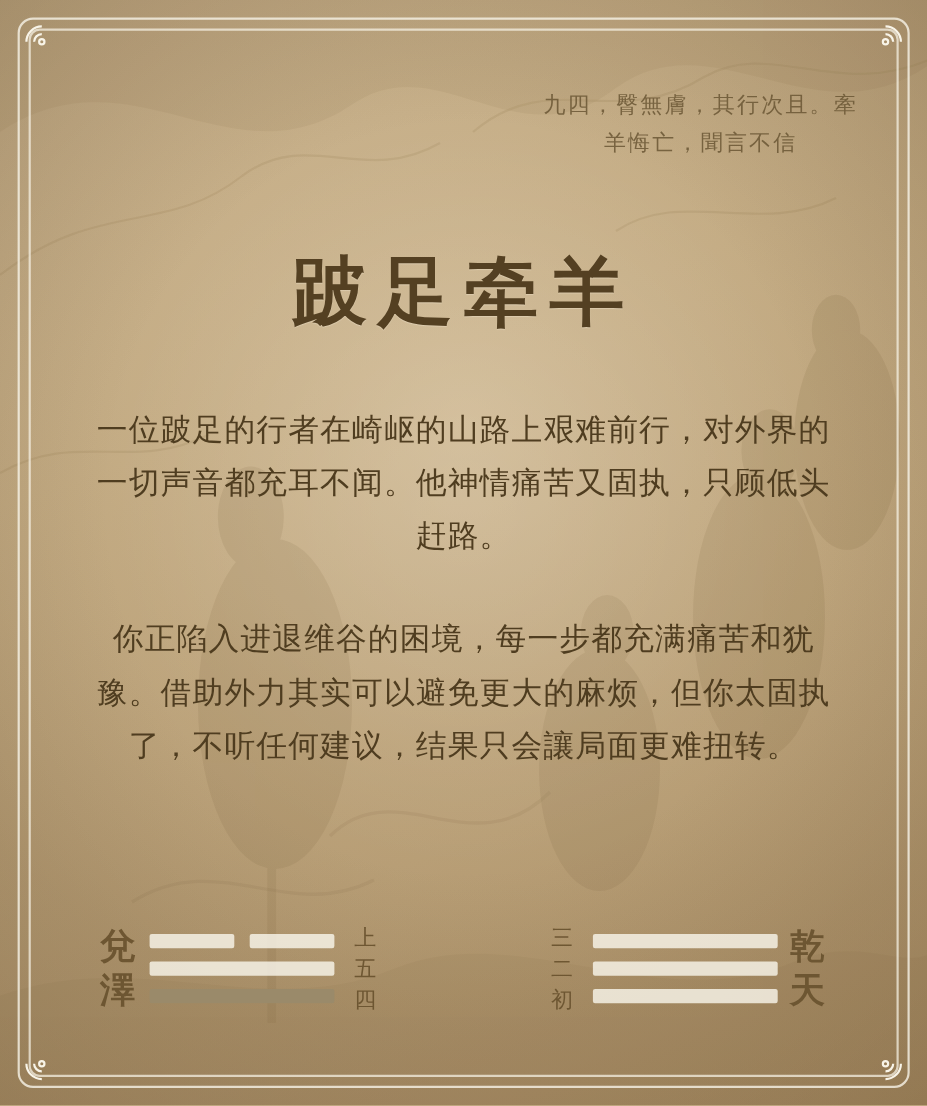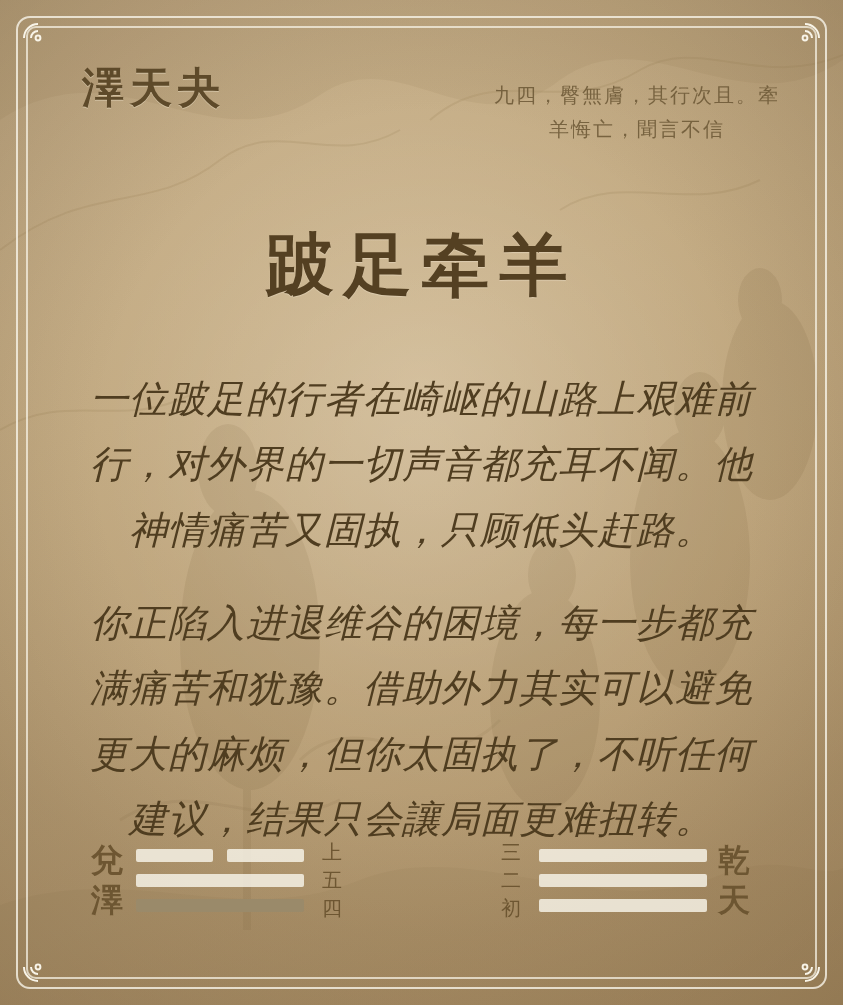--- a/index.html
+++ b/index.html
@@ -114,28 +114,27 @@
     text-shadow: 0 1px 1px rgba(255,250,235,0.30);
   }
 
   
   .body-block {
     margin-top: 56px;
     padding: 0 38px;
     text-align: center;
   }
   .para {
-    font-size: 38px;
+    font-size: 28px;
     line-height: 1.72;
     letter-spacing: 1px;
     color: #4f3d20;
     text-align: center;
-    font-style: italic;
-  }
-  .para + .para { margin-top: 28px; }
+  }
+  .para + .para { margin-top: 46px; }
 
   
   .footer {
     position: absolute;
     left: 0;
     right: 0;
     bottom: 26px;
     height: 110px;
     display: flex;
     align-items: center;
@@ -256,21 +255,20 @@
     <svg width="34" height="34" viewBox="0 0 34 34" fill="none" stroke="#f8f4e8" stroke-width="2">
       <path d="M2 16 A14 14 0 0 1 16 2"></path>
       <path d="M9 16 A7 7 0 0 1 16 9"></path>
       <circle cx="16" cy="16" r="2.4"></circle>
     </svg>
   </div>
 
   <div class="content">
 
     <div class="header">
-      <div class="hex-name">澤天夬</div>
       <div class="yao-text">九四，臀無膚，其行次且。牽羊悔亡，聞言不信</div>
     </div>
 
     <div class="main-title">跛足牵羊</div>
 
     <div class="body-block">
       <div class="para">一位跛足的行者在崎岖的山路上艰难前行，对外界的一切声音都充耳不闻。他神情痛苦又固执，只顾低头赶路。</div>
       <div class="para">你正陷入进退维谷的困境，每一步都充满痛苦和犹豫。借助外力其实可以避免更大的麻烦，但你太固执了，不听任何建议，结果只会讓局面更难扭转。</div>
     </div>
 

